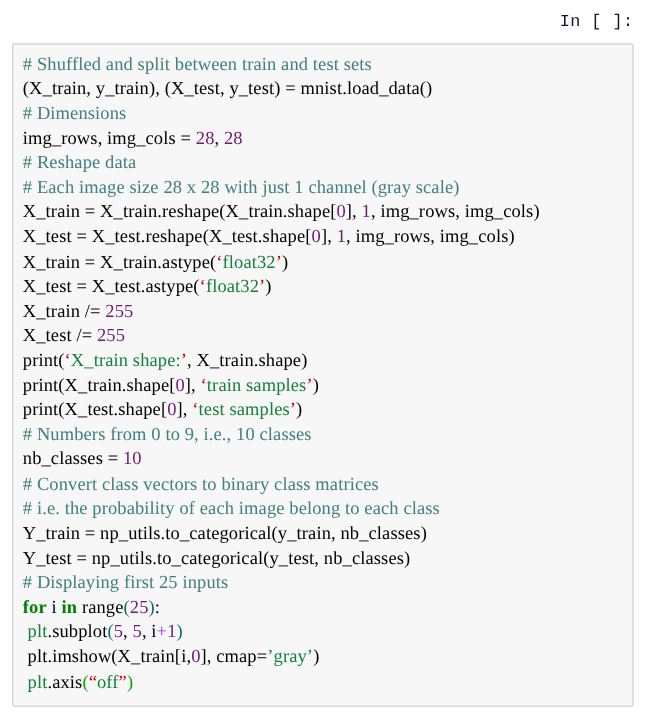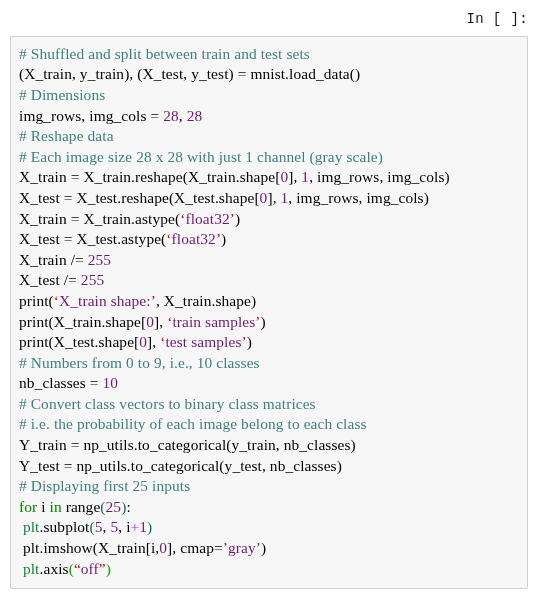--- a/index.html
+++ b/index.html
@@ -56,26 +56,26 @@
   }
 
   .line {
     white-space: pre;
     min-height: 20.6px;
   }
 
   
   .tok-comment  { color: #408080; }
   .tok-number   { color: #701a75; }
-  .tok-keyword  { color: #008000; font-weight: normal; }
+  .tok-keyword  { color: #008000; font-weight: bold; }
   .tok-builtin  { color: #000000; }
   .tok-redname  { color: #15803d; }
   .tok-quote    { color: #cc0000; }
   .tok-greenq   { color: #00aa00; }
-  .tok-str      { color: #701a75; }
+  .tok-str      { color: #15803d; }
   .tok-paren    { color: #0e6b6b; }
   .tok-op       { color: #aa22ff; }
   .tok-plain    { color: #000000; font-family: Liberation Serif, serif; }
 </style>
 </head>
 <body>
 
 <div id="notebook">
   <div class="cell-wrapper">
     <div class="prompt">In [ ]:</div>

